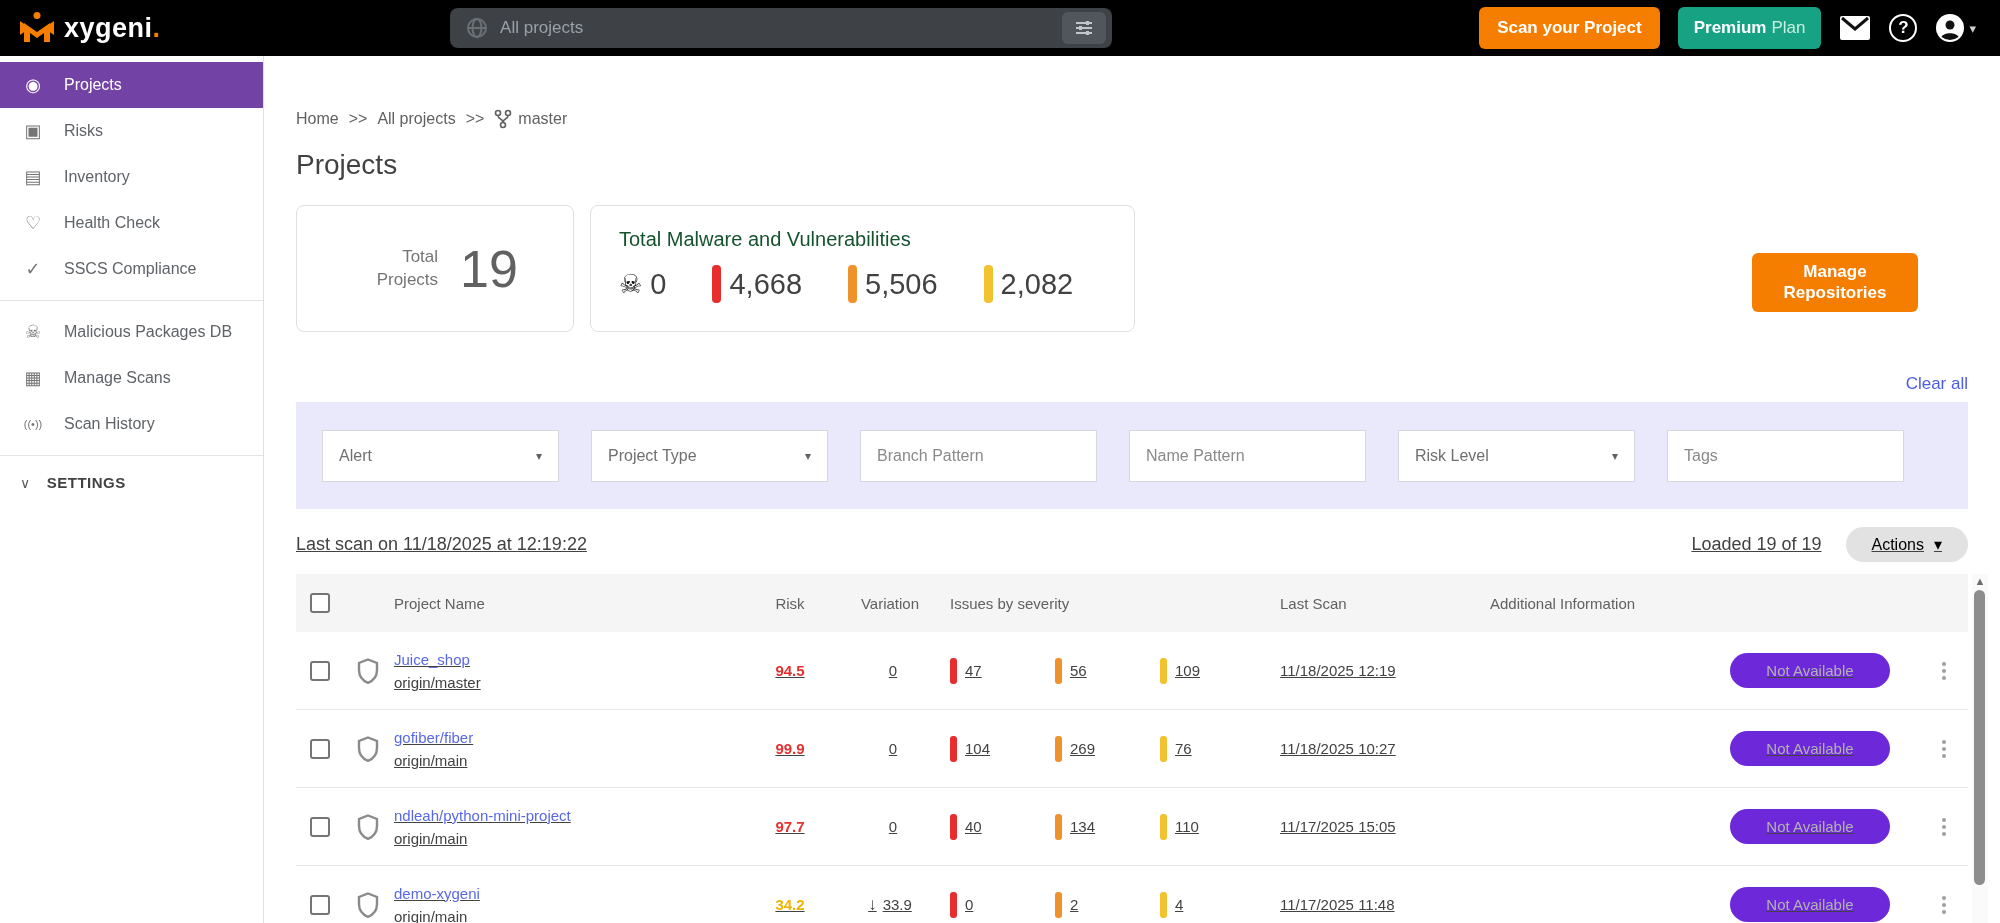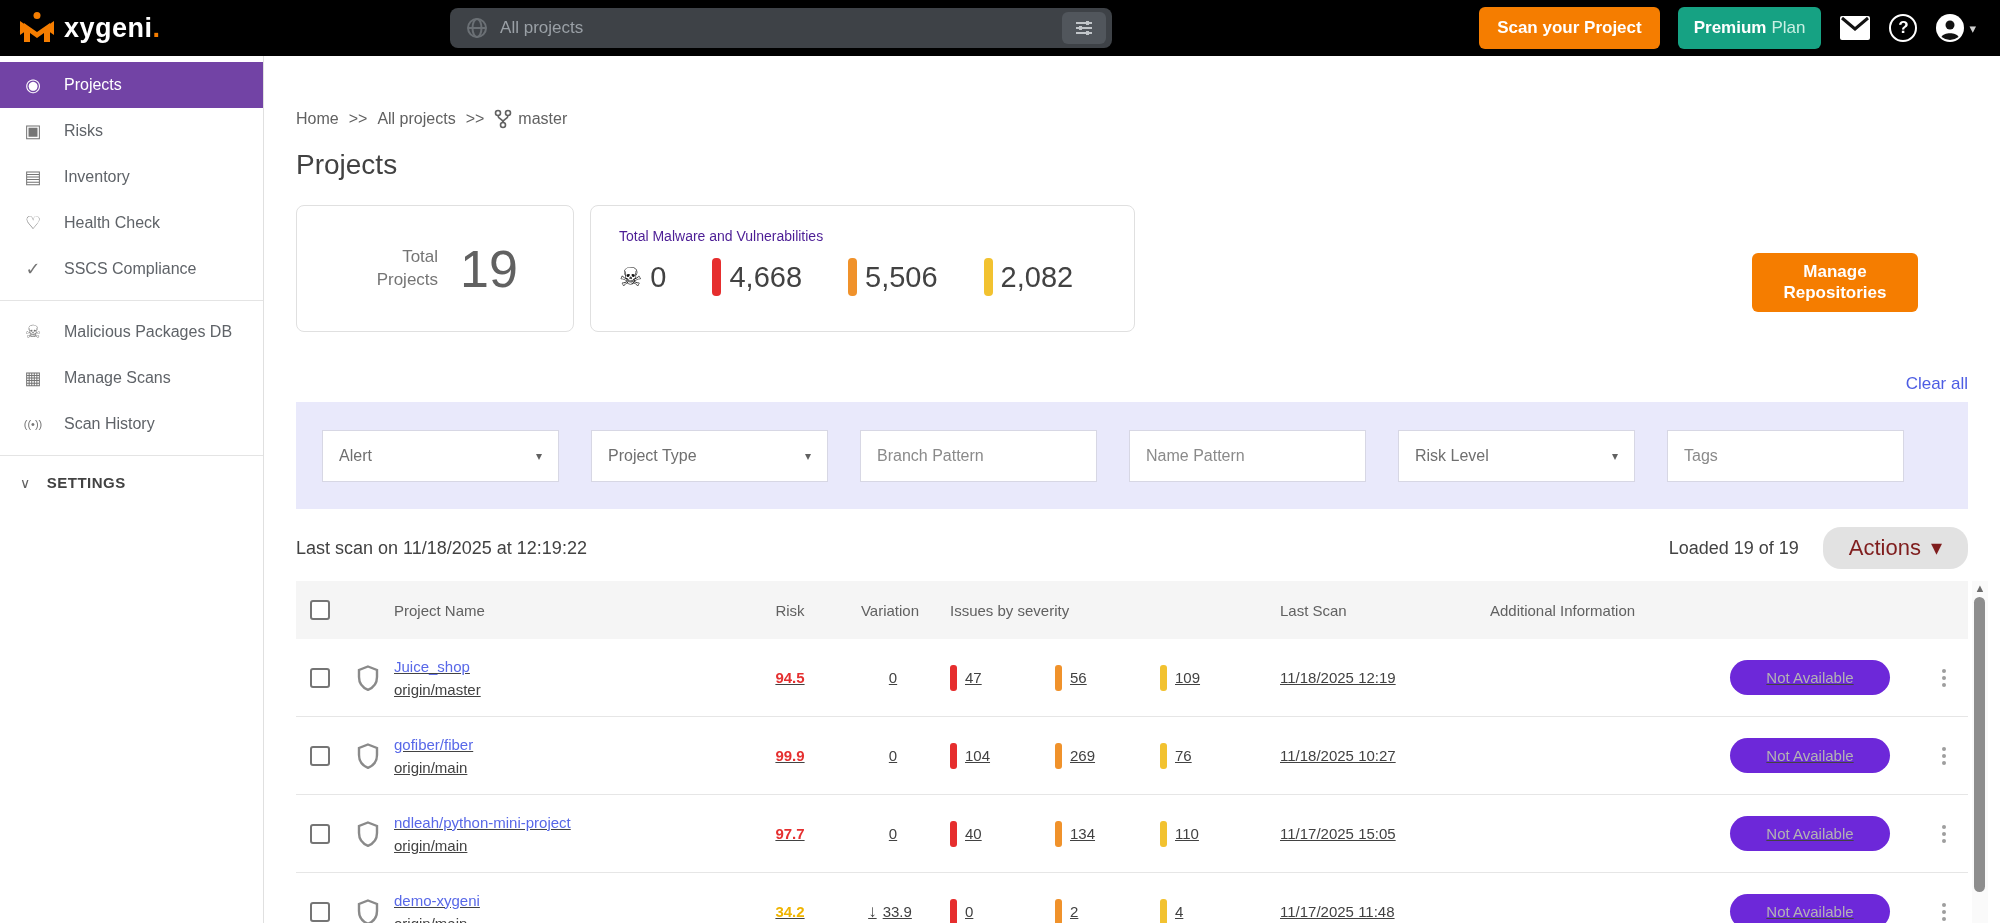--- a/index.html
+++ b/index.html
@@ -49,21 +49,21 @@
   .crumbs .branch { display:flex; align-items:center; gap:6px; }
   .page-title { margin-top:20px; font-size:28px; color:#424242; font-weight:normal; }
 
   
   .cards-row { margin-top:24px; display:flex; align-items:flex-start; }
   .card { border:1px solid #e0e0e0; border-radius:8px; background:#fff; }
   .card-total { width:278px; height:127px; display:flex; align-items:center; justify-content:center; gap:22px; }
   .card-total .lbl { width:86px; text-align:right; color:#757575; font-size:17px; line-height:1.3; }
   .card-total .val { font-size:52px; color:#616161; }
   .card-malware { width:545px; height:127px; margin-left:16px; padding:22px 28px; }
-  .card-malware .ttl { color:#4c1d95; font-size:14px; }
+  .card-malware .ttl { color:#14532d; font-size:20px; }
   .mal-stats { display:flex; align-items:center; margin-top:14px; gap:46px; }
   .mal-item { display:flex; align-items:center; gap:8px; }
   .mal-item .num { font-size:29px; color:#424242; }
   .skull { font-size:26px; color:#111; }
   .sev-bar { width:9px; height:38px; border-radius:4px; display:inline-block; }
   .sev-bar.red { background:#e62e2e; } .sev-bar.orange { background:#f0922b; } .sev-bar.yellow { background:#f2c230; }
 
   .btn-manage { position:absolute; right:82px; top:170px; width:166px; background:#f57d00; color:#fff;
                 font-weight:bold; font-size:17px; text-align:center; border:none; border-radius:6px;
                 padding:8px 12px; line-height:1.25; cursor:pointer; }
@@ -75,25 +75,25 @@
   .filterbar { margin-top:8px; background:#e9e9fb; height:107px; display:flex; align-items:center;
                gap:32px; padding:0 26px; }
   .ffield { background:#fff; border:1px solid #d7d7e4; height:52px; width:237px; display:flex;
             align-items:center; padding:0 16px; color:#6f6f6f; font-size:16px; }
   .ffield.select { justify-content:space-between; cursor:pointer; }
   .ffield input { border:none; outline:none; width:100%; font-size:16px; font-family:inherit; color:#424242; }
   .ffield input::placeholder { color:#8a8a8a; }
   .fcaret { color:#616161; font-size:12px; }
 
   
-  .scanbar { display:flex; align-items:center; margin-top:18px; }
+  .scanbar { display:flex; align-items:center; margin-top:18px;text-decoration:underline; }
   .scan-text { font-size:18px; color:#424242; }
   .scanbar-right { margin-left:auto; display:flex; align-items:center; gap:24px; }
   .loaded-text { font-size:18px; color:#424242; }
-  .btn-actions { background:#e2e2e2; color:#7f1d1d; border:none; border-radius:18px; font-size:22px;
+  .btn-actions { background:#e2e2e2; color:#000000; border:none; border-radius:18px; font-size:16px;
                  padding:8px 26px; display:flex; align-items:center; gap:10px; }
 
   
   .tablewrap { margin-top:12px; position:relative; }
   .tgrid { display:grid; grid-template-columns:46px 52px 1fr 80px 120px 330px 210px 240px 190px 48px;
            align-items:center; }
   .thead { background:#f5f5f5; height:58px; color:#616161; font-size:15px; }
   .trow { height:78px; border-bottom:1px solid #e6e6e6; background:#fff;text-decoration:underline; }
   .cbx { width:20px; height:20px; border:2px solid #757575; border-radius:3px; margin-left:14px; cursor:pointer; background:#fff; }
   .shield { display:flex; justify-content:center; }

